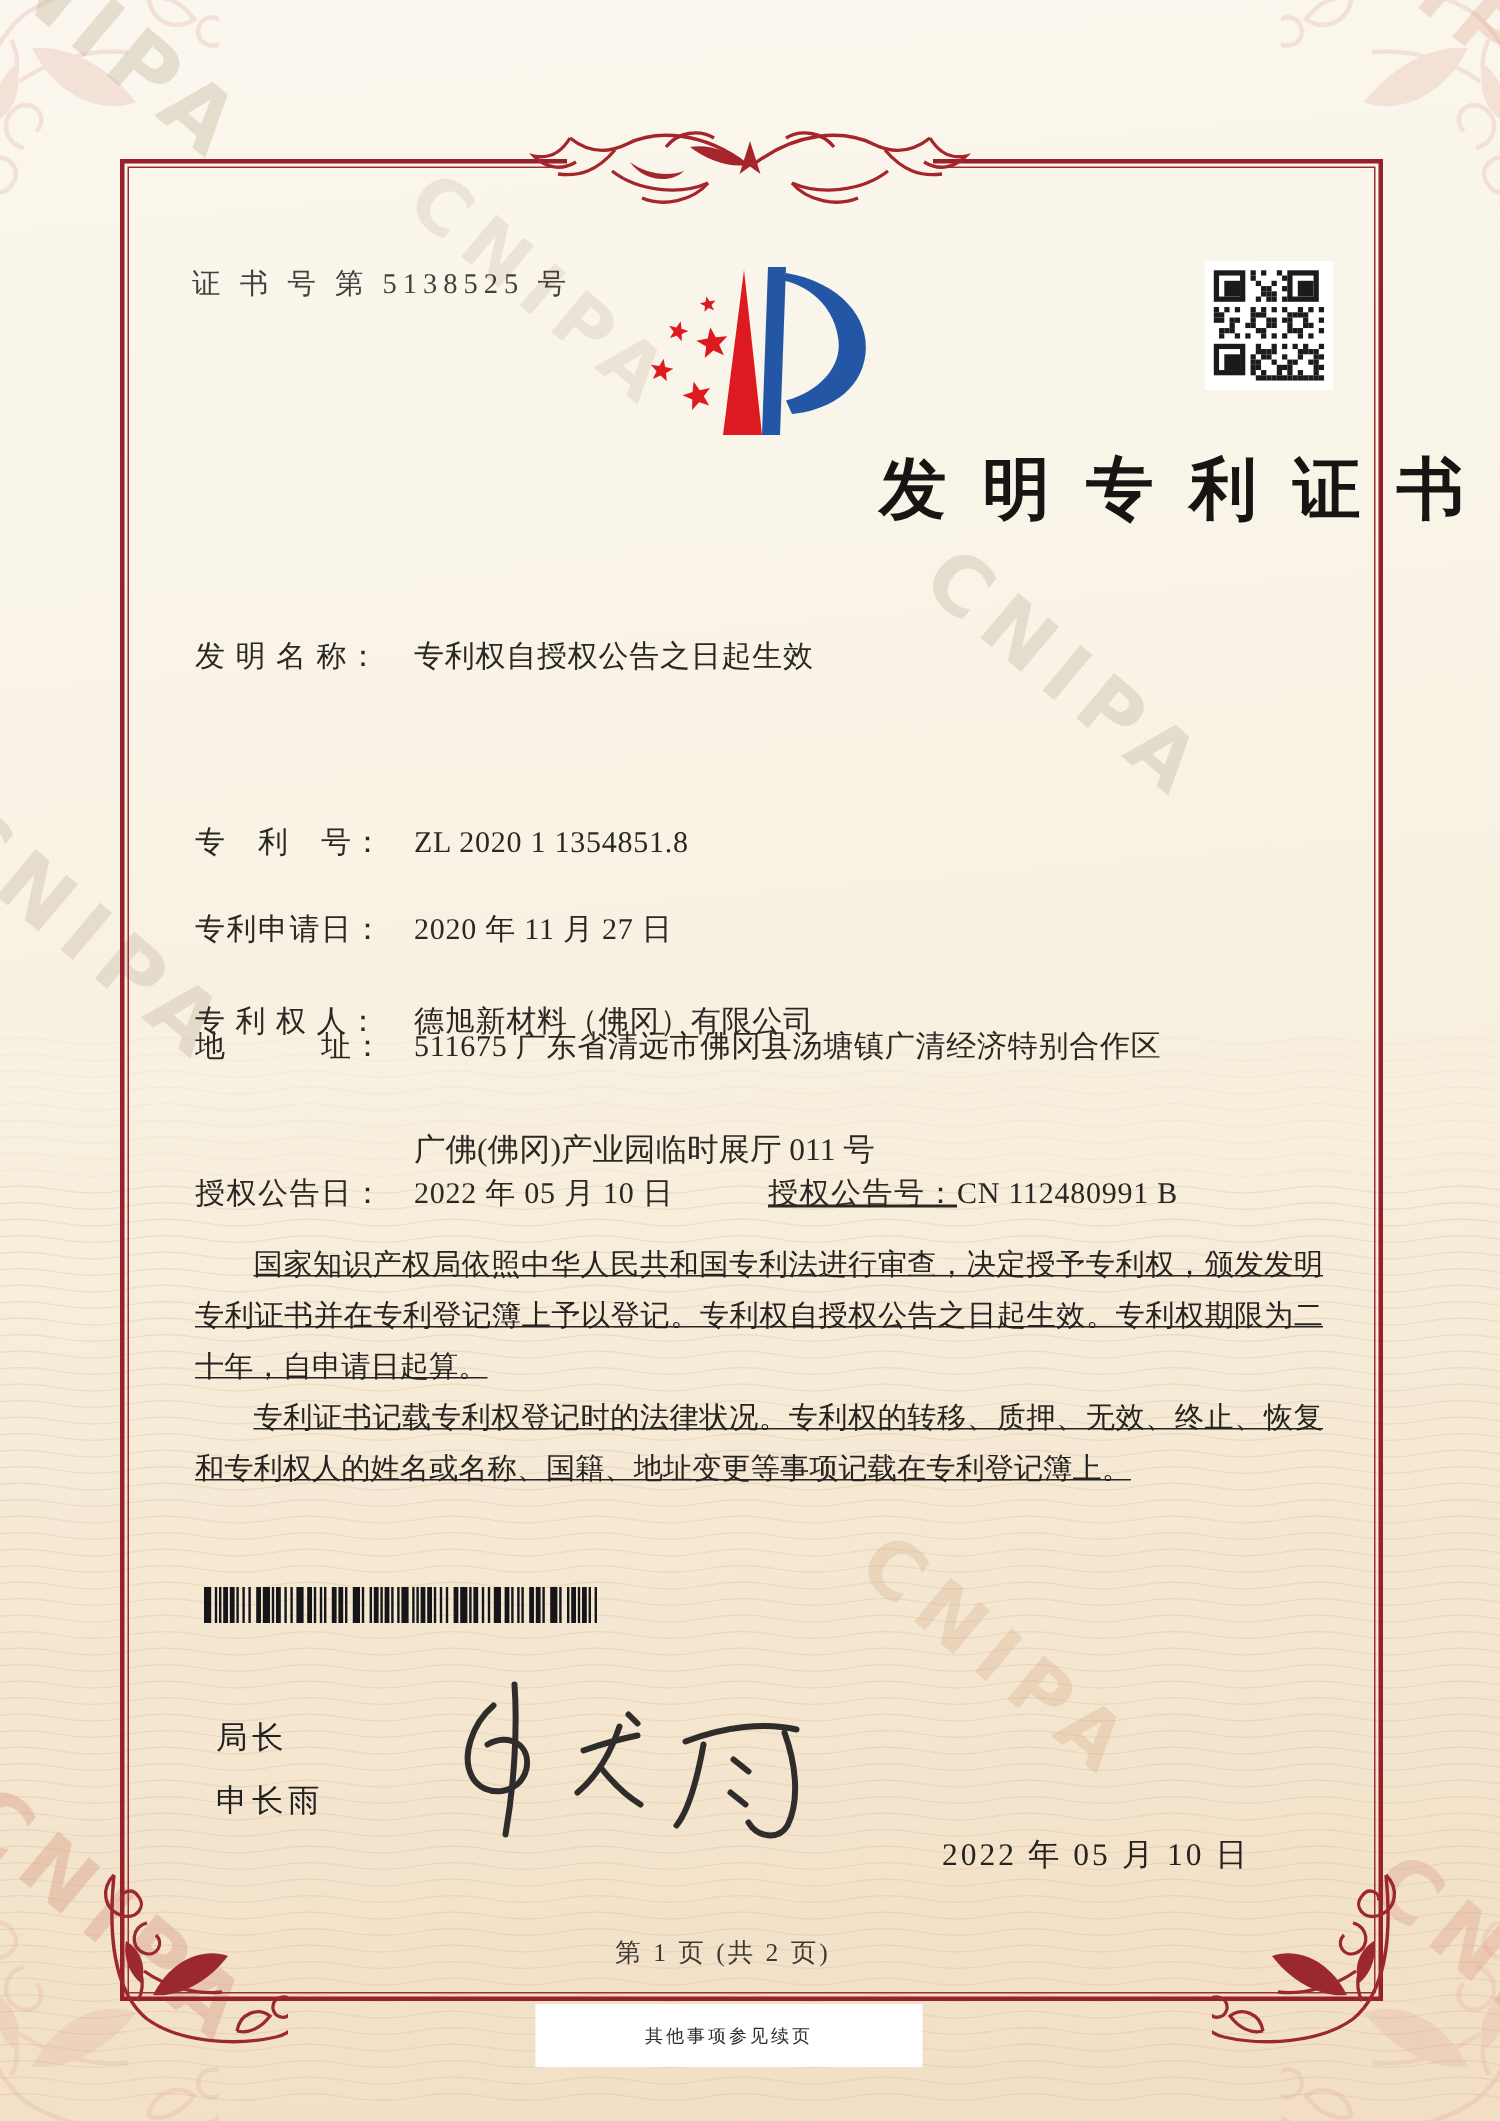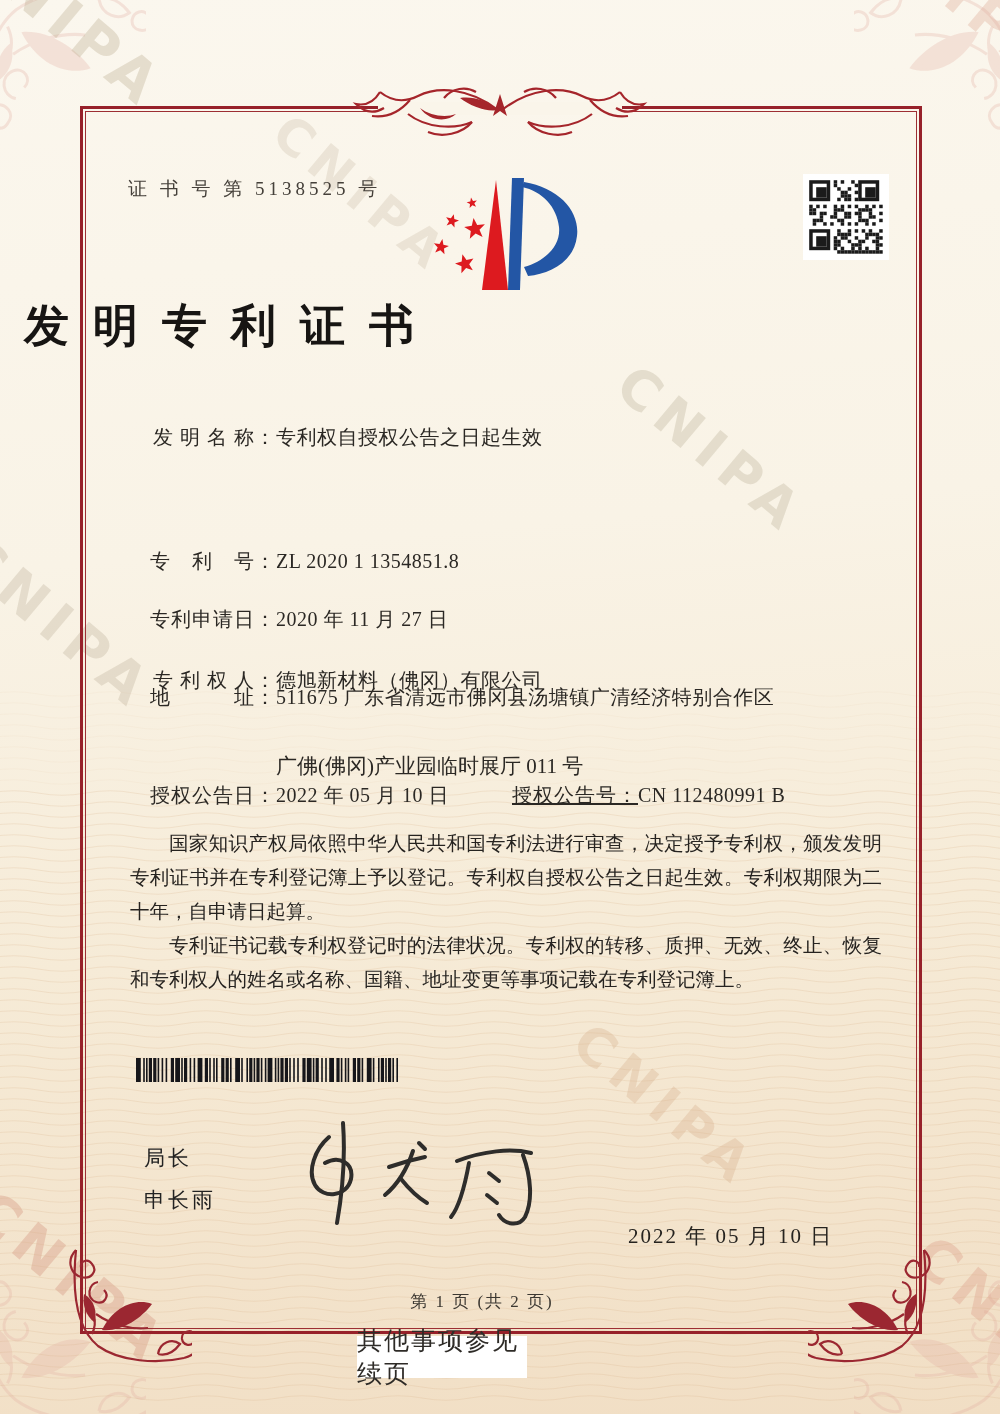--- a/index.html
+++ b/index.html
@@ -15,43 +15,43 @@
     pointer-events:none;white-space:nowrap;
   }
   
   #frame{position:absolute;left:80px;top:106px;width:842px;height:1228px;
     border:3px solid #97212a;box-sizing:border-box;}
   #frame:after{content:"";position:absolute;inset:2px;border:1px solid #9d2e33;}
   
   #cert-no{position:absolute;left:128px;top:176px;font-size:19px;letter-spacing:4px;color:#45403a;}
   #qr{position:absolute;left:803px;top:174px;width:86px;height:86px;}
   #logo{position:absolute;left:430px;top:170px;width:160px;height:132px;}
-  #title{position:absolute;left:0;top:296px;width:1000px;text-align:left;
+  #title{position:absolute;left:0;top:296px;width:1000px;text-align:right;
     font-size:45px;font-weight:bold;letter-spacing:24px;padding-left:24px;box-sizing:border-box;color:#171513;}
   
   .row{position:absolute;left:130px;font-size:20px;white-space:nowrap;color:#2b2824;}
-  .row .lab{display:inline-block;width:146px;letter-spacing:1px;text-align:right;}
+  .row .lab{display:inline-block;width:146px;letter-spacing:1px;}
   .row .val{letter-spacing:0.5px;}
   #addr2{position:absolute;left:276px;top:752px;font-size:21px;color:#2b2824;}
   .grant2{position:absolute;left:382px;top:0;}
   .grant2 .lab{width:auto;margin-right:0;text-decoration:underline;}
   
   #paras{position:absolute;left:130px;top:827px;width:752px;}
-  #paras p{margin:0;font-size:19.5px;line-height:34px;text-indent:2em;text-align:justify;color:#262320;}
+  #paras p{margin:0;font-size:19.5px;line-height:34px;text-indent:2em;text-align:justify;color:#262320;text-decoration:underline;}
   
   #barcode{position:absolute;left:136px;top:1058px;width:262px;height:24px;}
   
   .officer{position:absolute;left:144px;font-family:"Liberation Sans","DejaVu Sans",sans-serif;
     font-size:21px;color:#222;letter-spacing:3px;text-align:right;}
   #sig{position:absolute;left:285px;top:1115px;width:250px;height:115px;}
   #issue-date{position:absolute;left:628px;top:1222px;font-size:21px;letter-spacing:2px;color:#26231f;}
   #page-info{position:absolute;left:0;top:1290px;width:1000px;text-align:center;
     transform:translateX(-18px);font-size:17px;letter-spacing:2px;color:#3c3832;}
-  #footer-note{position:absolute;left:357px;top:1336px;width:170px;height:42px;background:#ffffff;
-    display:flex;align-items:center;justify-content:center;font-size:25px;letter-spacing:2px;color:#2e2b27;}
+  #footer-note{position:absolute;left:357px;top:1336px;width:258px;height:42px;background:#ffffff;
+    display:flex;align-items:center;justify-content:center;font-size:12px;letter-spacing:2px;color:#2e2b27;}
   
   #waves{position:absolute;left:0;top:690px;pointer-events:none;}
   .lace{position:absolute;pointer-events:none;opacity:.28;}
   .flourish{position:absolute;pointer-events:none;}
   svg{display:block;}
 </style>
 </head>
 <body>
 
 <div id="page">

